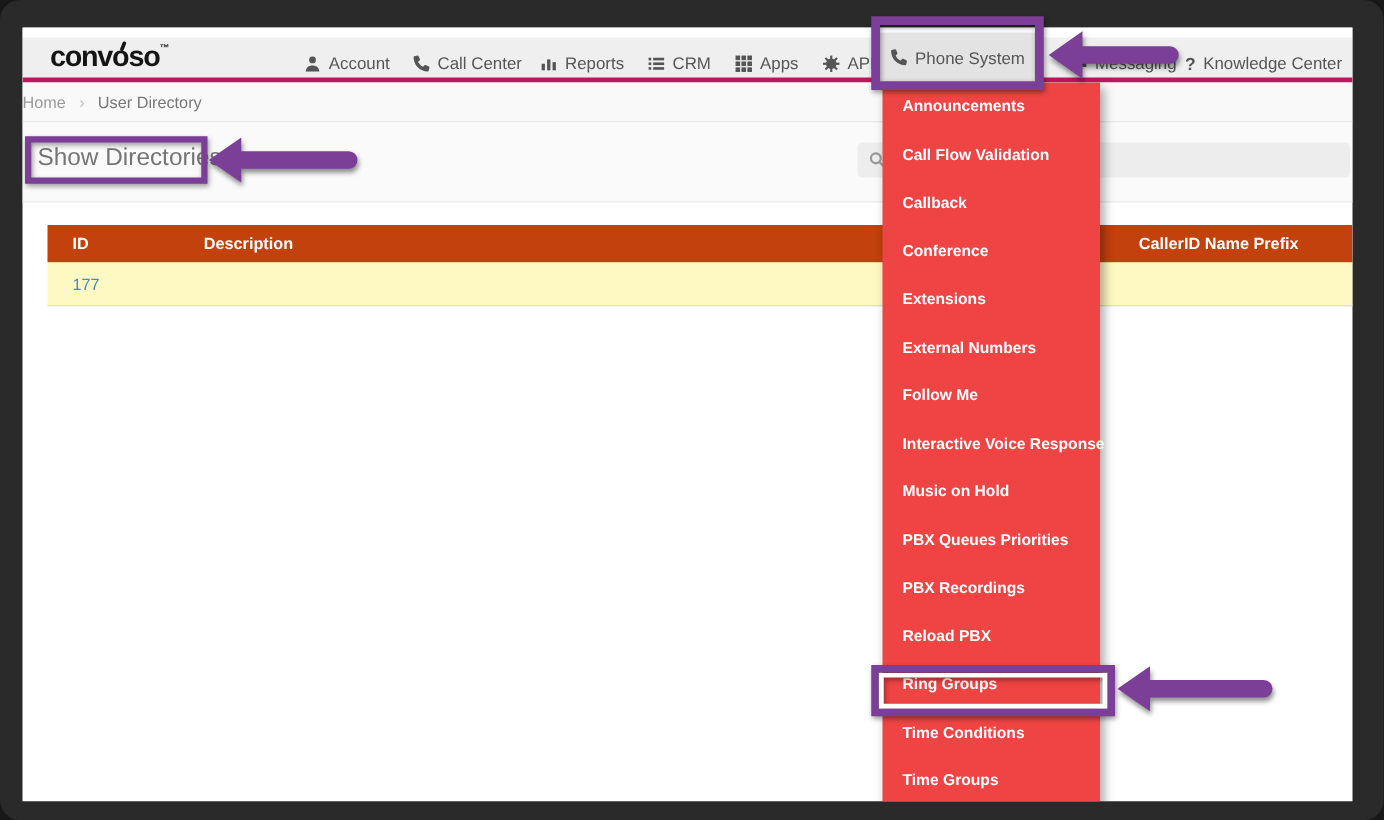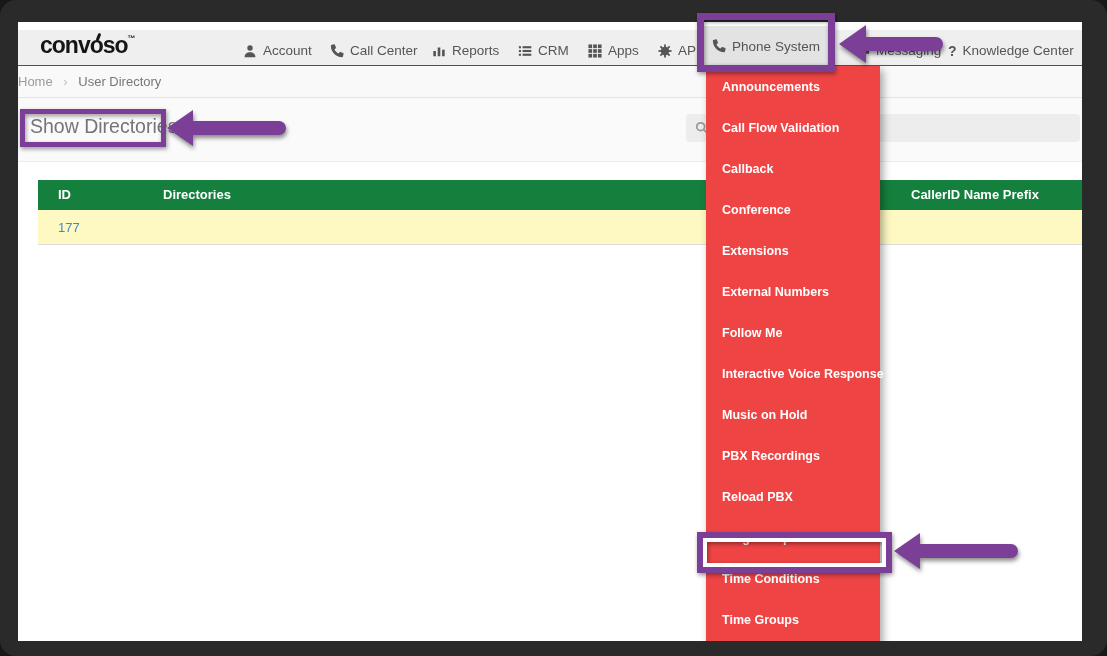--- a/index.html
+++ b/index.html
@@ -3,21 +3,21 @@
 <meta charset="utf-8">
 <style>
   * { margin:0; padding:0; box-sizing:border-box; }
   html,body { width:1107px; height:656px; background:#111; font-family:"Liberation Sans", sans-serif; }
   .stage { position:relative; width:1107px; height:656px; background:#181818; overflow:hidden; }
   .frame { position:absolute; left:0; top:0; width:1107px; height:656px; background:#2a2a2a; border-radius:16px; }
   .content { position:absolute; left:18px; top:22px; width:1064px; height:619px; background:#fff; overflow:hidden; }
 
   
   .topstrip { position:absolute; left:0; top:0; width:1064px; height:8px; background:#fff; }
-  .navbar { position:absolute; left:0; top:8px; width:1064px; height:36px; background:#efefef; border-bottom:1px solid #be185d; }
+  .navbar { position:absolute; left:0; top:8px; width:1064px; height:36px; background:#efefef; border-bottom:4px solid #be185d; }
   .logo { position:absolute; left:22px; top:2px; font-size:23px; font-weight:800; letter-spacing:-1px; color:#151515; }
   .logo .tm { font-size:8px; font-weight:700; vertical-align:top; position:relative; top:2px; }
   .logo .accent { position:absolute; left:57px; top:1px; width:3px; height:8px; background:#151515; border-radius:2px; transform:rotate(22deg); }
   .nav-item { position:absolute; top:0; height:41px; display:flex; align-items:center; gap:6px; font-size:13.5px; color:#555; cursor:pointer; white-space:nowrap; }
   .nav-item svg { width:14px; height:14px; fill:#555; flex:none; }
   .nav-account { left:225px; } .nav-callcenter { left:312px; } .nav-reports { left:414px; }
   .nav-crm { left:500px; } .nav-apps { left:570px; } .nav-api { left:640px; }
   .nav-messaging { left:838px; } .nav-knowledge { left:930px; }
   .nav-phonesys { left:681px; top:-4px; height:40px; width:134px; background:#e3e3e3; border-left:1px solid #d3d3d3; border-right:1px solid #d3d3d3; justify-content:center; }
   .qmark { font-weight:700; font-size:14px; color:#555; }
@@ -28,21 +28,21 @@
   .breadcrumb .current { color:#777; }
 
   
   .band { position:absolute; left:0; top:76px; width:1064px; height:64px; background:#fafafa; border-bottom:1px solid #ececec; }
   .page-title { position:absolute; left:12px; top:17px; font-size:19.5px; color:#757575; }
   .searchbox { position:absolute; left:668px; top:16px; width:394px; height:28px; background:#ededed; border-radius:4px; display:flex; align-items:center; padding-left:9px; }
   .searchbox svg { width:14px; height:14px; stroke:#999; fill:none; stroke-width:2; }
 
   
   .dir-table { position:absolute; left:20px; top:158px; width:1044px; }
-  .thead { position:relative; height:30px; background:#15803d; }
+  .thead { position:relative; height:30px; background:#c2410c; }
   .thead span { position:absolute; top:0; line-height:30px; color:#fff; font-weight:700; font-size:13px; }
   .th-id { left:20px; } .th-desc { left:125px; } .th-cid { left:873px; }
   .trow { position:relative; height:35px; background:#fef9c3; border-bottom:1px solid #ddd; }
   .trow a { position:absolute; top:0; line-height:35px; font-size:13px; color:#428bca; text-decoration:none; cursor:pointer; }
   .td-id { left:20px; } .td-desc { left:125px; }
 
   
   .menu { position:absolute; left:688px; top:44px; width:174px; height:616px; background:#ef4444; box-shadow:3px 4px 8px rgba(0,0,0,.35); z-index:20; display:flex; flex-direction:column; list-style:none; }
   .menu li { flex:1; display:flex; align-items:center; padding-left:16px; color:#fff; font-size:12.5px; font-weight:600; white-space:nowrap; cursor:pointer; }
   .menu li.selected { background:#54c6e0; }
@@ -162,38 +162,39 @@
         <svg viewBox="0 0 16 16">
             <circle cx="6.5" cy="6.5" r="4.5"></circle>
             <line x1="10" y1="10" x2="14.5" y2="14.5"></line>
           </svg>
       </div>
     </div>
 
     <div class="dir-table">
       <div class="thead">
         <span class="th-id">ID</span>
-        <span class="th-desc">Directories</span>
+        <span class="th-desc">Description</span>
         <span class="th-cid">CallerID Name Prefix</span>
       </div>
       <div class="trow">
         <a class="td-id">177</a>
       </div>
     </div>
 
     <ul class="menu">
       <li>Announcements</li>
       <li>Call Flow Validation</li>
       <li>Callback</li>
       <li>Conference</li>
       <li>Extensions</li>
       <li>External Numbers</li>
       <li>Follow Me</li>
       <li>Interactive Voice Response</li>
       <li>Music on Hold</li>
+      <li>PBX Queues Priorities</li>
       <li>PBX Recordings</li>
       <li>Reload PBX</li>
       <li>Ring Groups</li>
       <li>Time Conditions</li>
       <li>Time Groups</li>
       <li class="selected">User Directory</li>
     </ul>
 
   </div>
 

